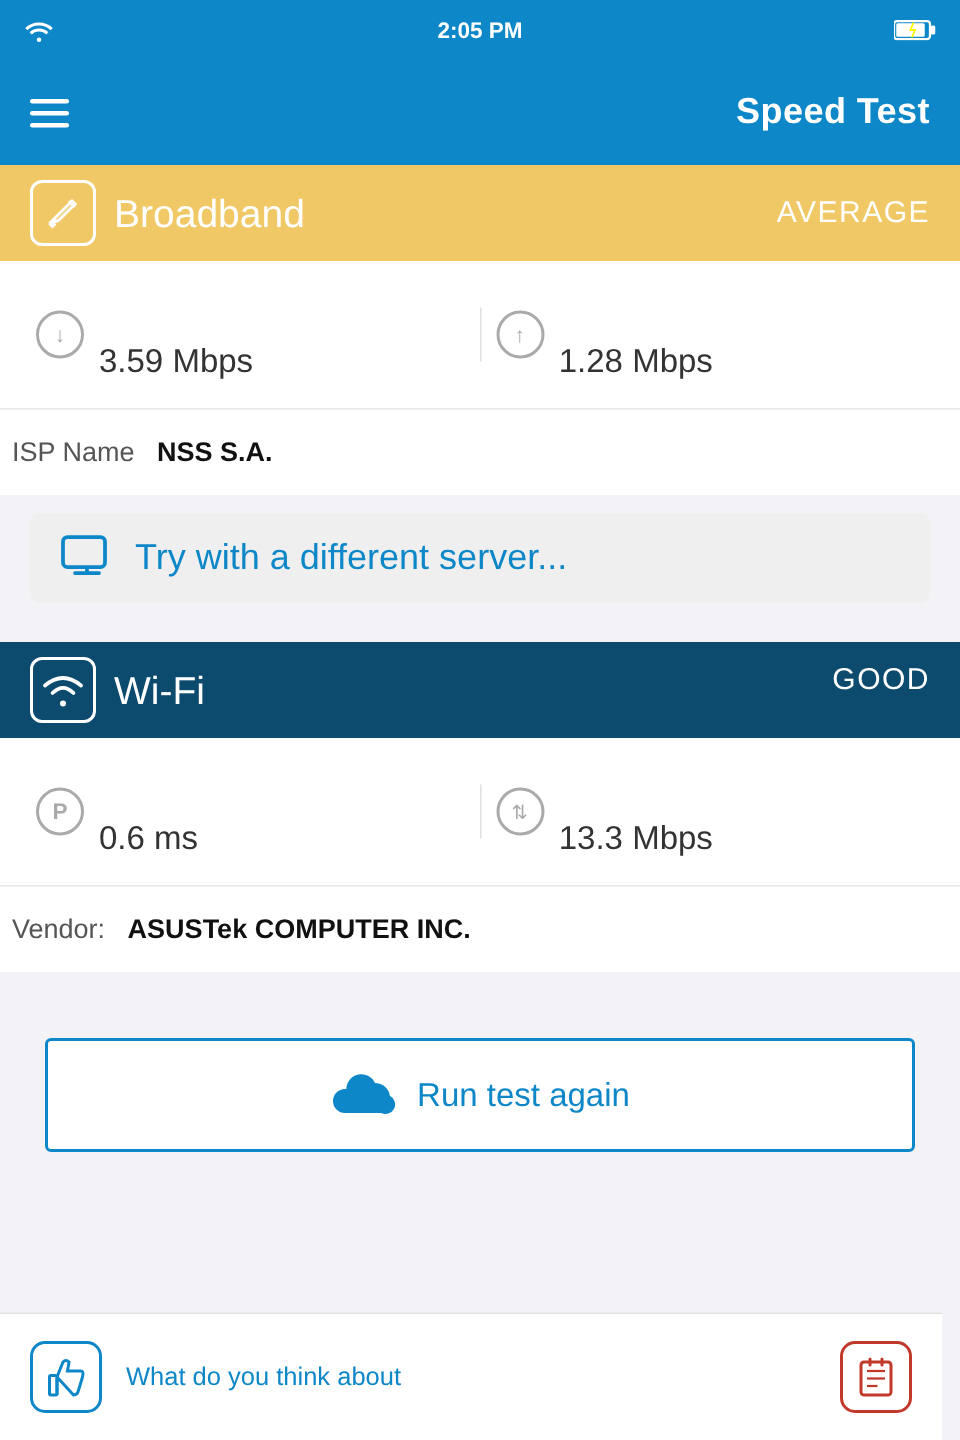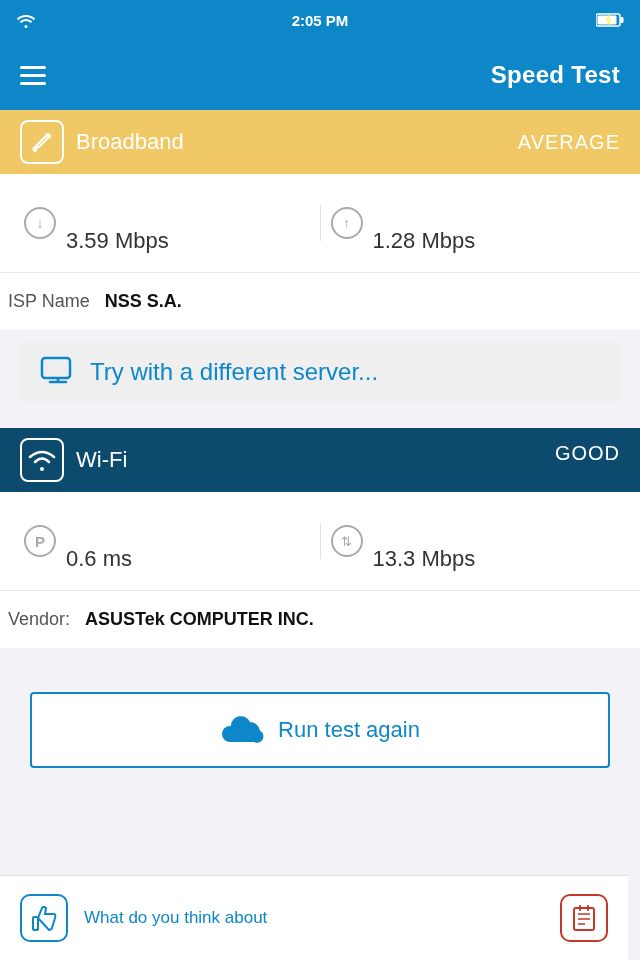--- a/index.html
+++ b/index.html
@@ -94,21 +94,21 @@
     .section-icon-box {
       width: 44px;
       height: 44px;
       border: 2.5px solid white;
       border-radius: 8px;
       display: flex;
       align-items: center;
       justify-content: center;
     }
     .section-label {
-      font-size: 22px;
+      font-size: 26px;
       font-weight: 500;
       color: white;
     }
     .section-badge {
       font-size: 20px;
       font-weight: 500;
       color: white;
       letter-spacing: 1px;
     }
 

